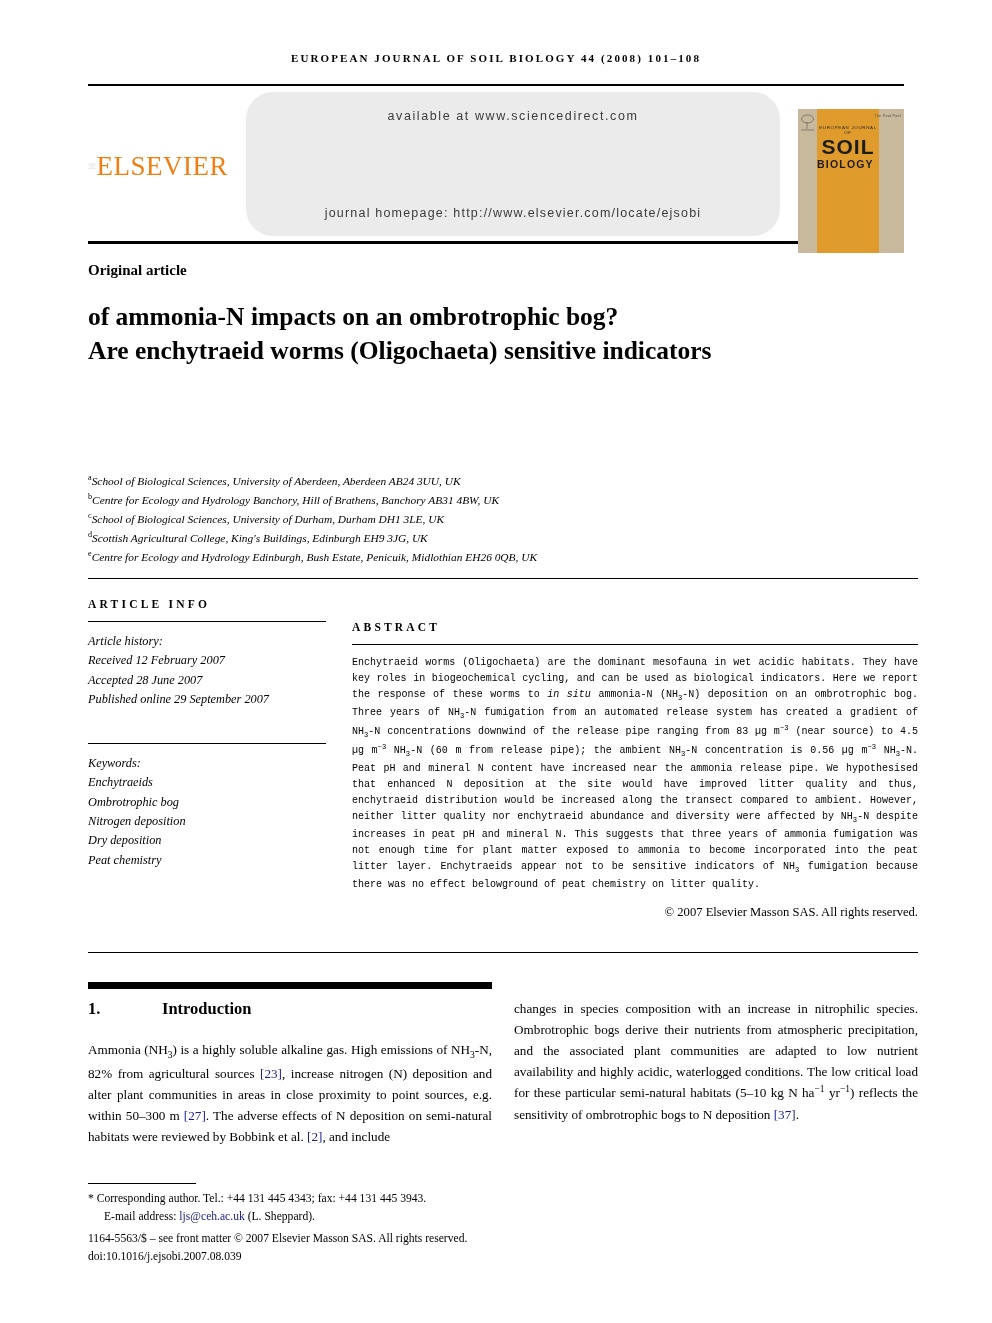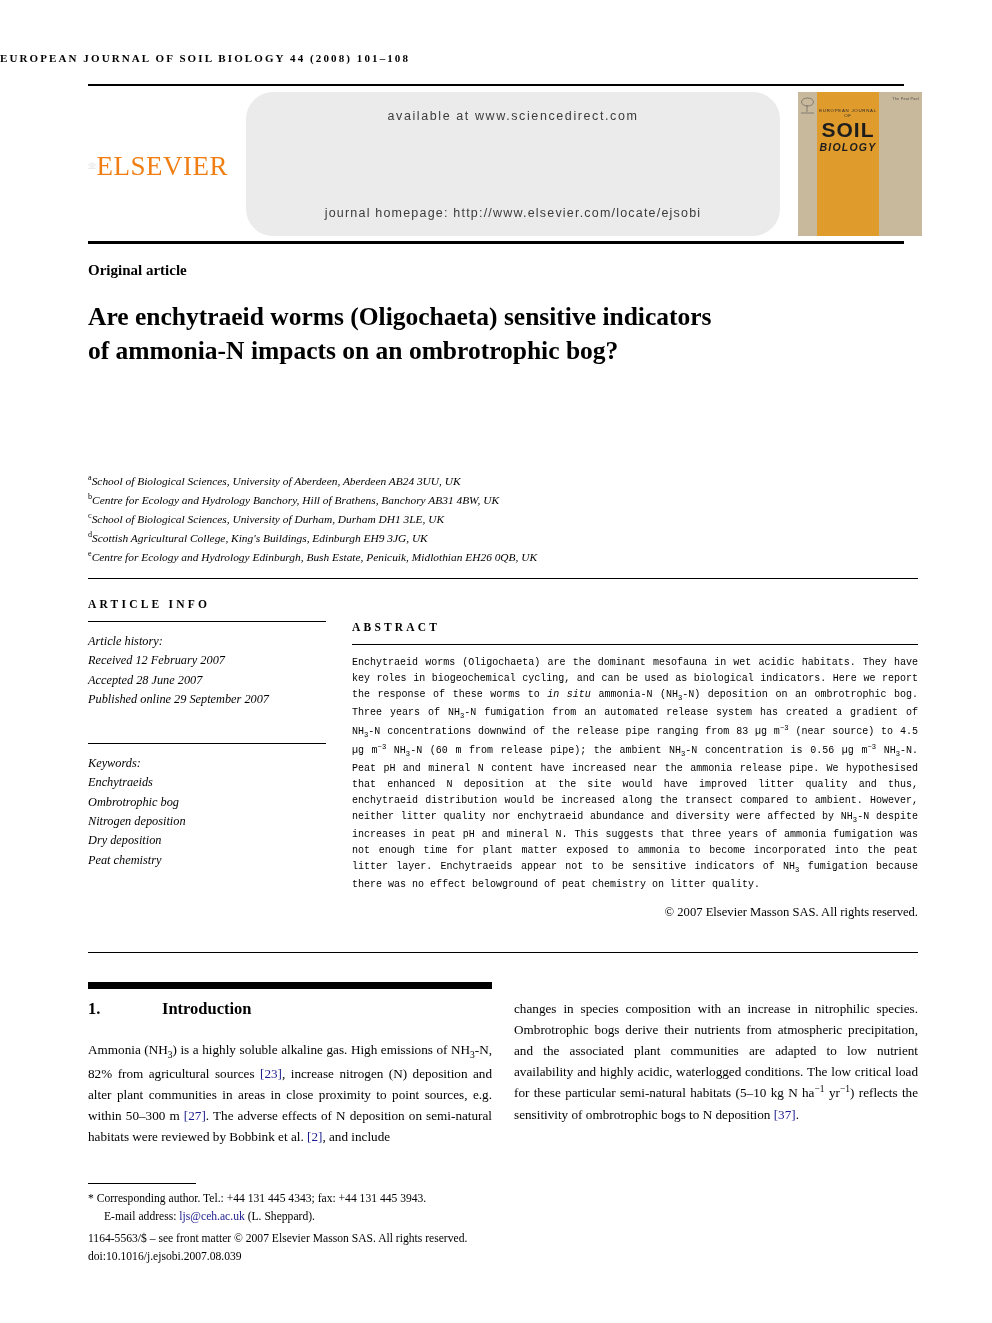--- a/index.html
+++ b/index.html
@@ -21,21 +21,21 @@
     height: 1323px;
     box-sizing: border-box;
   }
 
   
   .runhead {
     position: absolute;
     top: 52px;
     left: 0;
     width: 992px;
-    text-align: left;
+    text-align: center;
     font-family: "Liberation Serif", serif;
     font-weight: bold;
     font-size: 11px;
     letter-spacing: 2.1px;
     color: #000;
     white-space: nowrap;
   }
 
   
   .masthead {
@@ -109,25 +109,26 @@
     font-size: 12.5px;
     letter-spacing: 1.2px;
     color: #3b3b3b;
   }
   .cover-cell {
     flex: 0 0 106px;
     width: 106px;
     margin-top: 4px;
   }
   .cover {
-    width: 124px;
+    width: 106px;
     height: 144px;
     position: relative;
     overflow: hidden;
     background: #22c55e;
+    margin-top: 17px;
   }
   .cover-tex {
     position: absolute; inset: 0;
     background: #c8b89c;
   }
   .cover-band {
     position: absolute;
     left: 19px; top: 0; bottom: 0;
     width: 62px;
     background: #E09B2D;
@@ -148,27 +149,25 @@
     font-family: "Liberation Sans", sans-serif;
     font-weight: bold;
     font-size: 21px;
     letter-spacing: 1px;
     color: #1d1d1d;
     line-height: 1;
   }
   .cover-bio {
     position: absolute;
     left: 19px; top: 49px; width: 62px;
-    text-align: center;
     font-family: "Liberation Sans", sans-serif;
     font-weight: bold;
     font-size: 10.5px;
     letter-spacing: 1.2px;
     color: #1d1d1d;
-    font-style: italic;
   }
   .cover-corner {
     position: absolute;
     right: 3px; top: 5px;
     font-family: "Liberation Sans", sans-serif;
     font-size: 3.6px;
     color: #4a4a4a;
     letter-spacing: .3px;
   }
   .cover-els {
@@ -390,22 +389,22 @@
           <div class="cover-soil">SOIL</div>
           <div class="cover-bio">BIOLOGY</div>
         </div>
       </div>
 
     </div>
   </div>
 
   <div class="artytype">Original article</div>
   <div class="title">
+    <div>of ammonia-N impacts on an ombrotrophic bog?</div>
     <div>Are enchytraeid worms (Oligochaeta) sensitive indicators</div>
-    <div>of ammonia-N impacts on an ombrotrophic bog?</div>
   </div>
 
 
   <div class="affils" id="affils">
       <div><sup>a</sup>School of Biological Sciences, University of Aberdeen, Aberdeen AB24 3UU, UK</div>
       <div><sup>b</sup>Centre for Ecology and Hydrology Banchory, Hill of Brathens, Banchory AB31 4BW, UK</div>
       <div><sup>c</sup>School of Biological Sciences, University of Durham, Durham DH1 3LE, UK</div>
       <div><sup>d</sup>Scottish Agricultural College, King's Buildings, Edinburgh EH9 3JG, UK</div>
       <div><sup>e</sup>Centre for Ecology and Hydrology Edinburgh, Bush Estate, Penicuik, Midlothian EH26 0QB, UK</div>
     </div>

